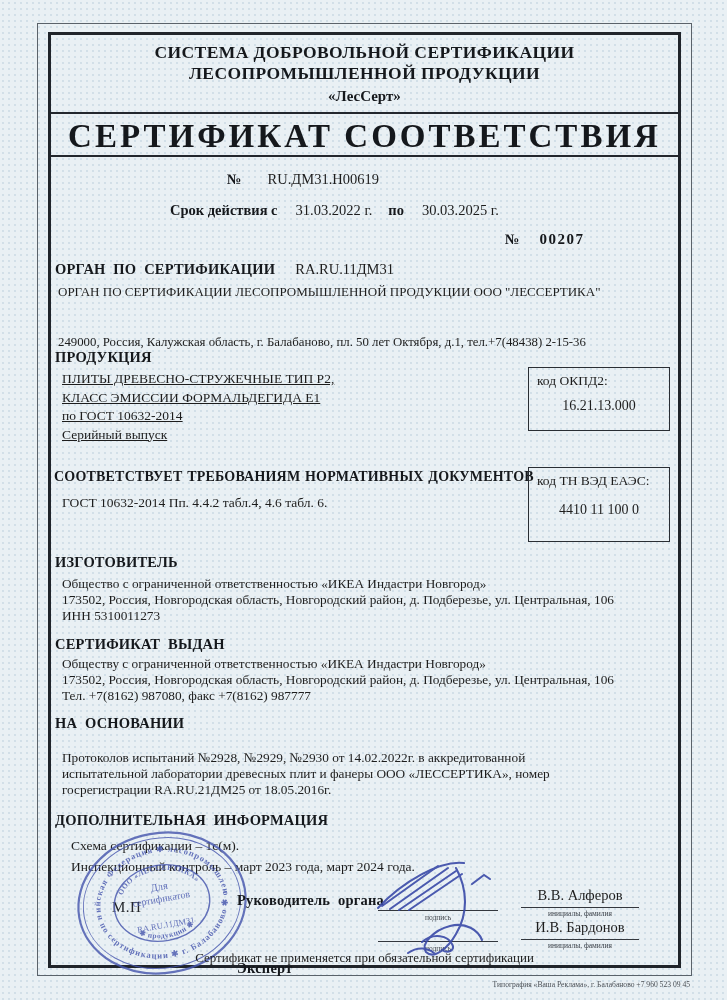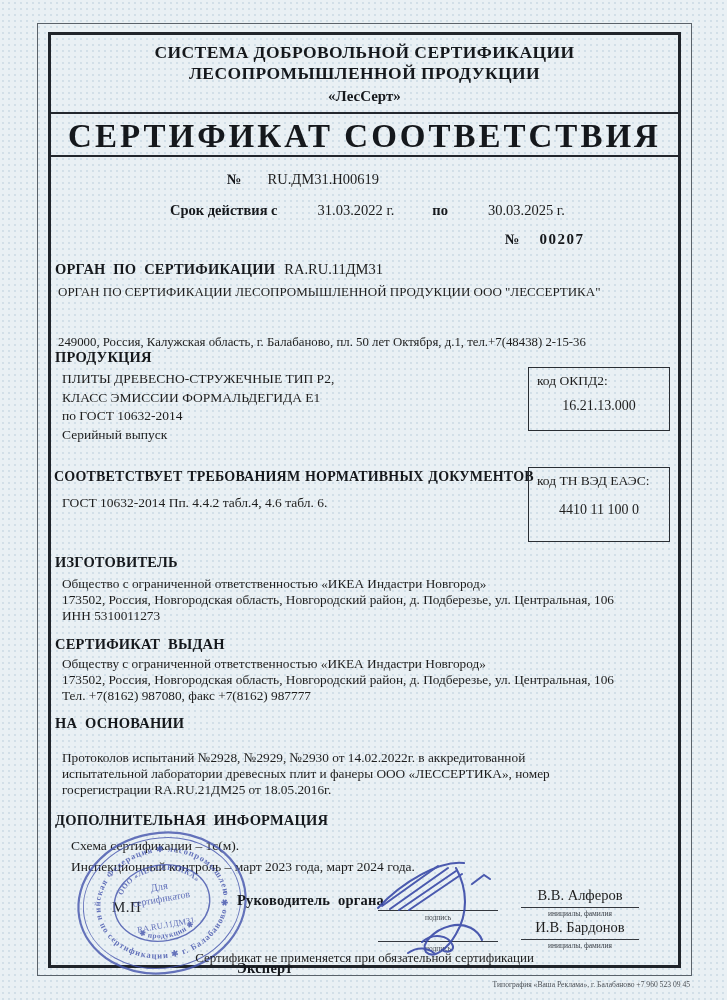--- a/index.html
+++ b/index.html
@@ -22,21 +22,21 @@
   .hline { font-size:17.5px; font-weight:bold; letter-spacing:.4px; line-height:21px; color:#15181c; }
   .hsub  { font-size:15px;  font-weight:bold; margin-top:4px; color:#15181c; }
 
   .band-title { left:51px; top:116px; width:627px; height:41px; border-bottom:2px solid #23272d; text-align:center; }
   .band-title .t { font-size:33px; font-weight:bold; letter-spacing:3px; line-height:40px; color:#15181c; white-space:nowrap; }
 
   .row { display:flex; align-items:baseline; }
   .b  { font-weight:bold; color:#15181c; }
   .lbl { font-weight:bold; font-size:14.5px; letter-spacing:.2px; word-spacing:4px; color:#15181c; white-space:nowrap; }
   .t14 { font-size:14.5px; } .t13 { font-size:13.5px; } .t12 { font-size:12.8px;margin-top:27px; }
-  .lines13 div { font-size:13.5px; line-height:18.5px; white-space:nowrap; }
+  .lines13 div { font-size:13.5px; line-height:18.5px; white-space:nowrap;text-decoration:underline; }
   .lines-tight div { font-size:13.3px; line-height:15.8px; white-space:nowrap; }
 
   .code-box { border:1.5px solid #2a2e34; width:142px; padding:5px 8px 4px; background:transparent; }
   .code-box .cap { font-size:13.5px; white-space:nowrap; }
   .code-box .val { font-size:14px; text-align:center; white-space:nowrap; }
 
   .sigline { width:120px; height:0; border-bottom:1.2px solid #33373d; }
   .namebox { width:118px; text-align:center; font-size:14.5px; border-bottom:1.2px solid #33373d; padding-bottom:3px; white-space:nowrap; }
   .cap7 { font-size:7.5px; color:#3a3f46; text-align:center; }
   .disclaimer { left:51px; top:950px; width:627px; text-align:center; font-size:13px; }
@@ -58,33 +58,33 @@
 
 <div class="abs band-title">
   <div class="t">СЕРТИФИКАТ СООТВЕТСТВИЯ</div>
 </div>
 
 <div class="abs row" style="left:227px; top:171px; gap:26px;">
   <span class="b t14">№</span>
   <span class="t14">RU.ДМ31.H00619</span>
 </div>
 
-<div class="abs row" style="left:170px; top:202px;gap:22px;">
+<div class="abs row" style="left:170px; top:202px;">
   <span class="b t14" style="margin-right:18px;">Срок действия с</span>
   <span class="t14" style="margin-right:16px;">31.03.2022 г.</span>
   <span class="b t14" style="margin-right:18px;">по</span>
   <span class="t14">30.03.2025 г.</span>
 </div>
 
 <div class="abs row" style="left:505px; top:231px; gap:20px;">
   <span class="b t14">№</span>
   <span class="b" style="font-size:15px; letter-spacing:1.5px;">00207</span>
 </div>
 
-<div class="abs row" style="left:55px; top:261px; gap:9px;">
+<div class="abs row" style="left:55px; top:261px; gap:20px;">
   <span class="lbl">ОРГАН ПО СЕРТИФИКАЦИИ</span>
   <span class="t14">RA.RU.11ДМ31</span>
 </div>
 <div class="abs" style="left:58px; top:284px; font-size:13px; white-space:nowrap;">ОРГАН ПО СЕРТИФИКАЦИИ ЛЕСОПРОМЫШЛЕННОЙ ПРОДУКЦИИ ООО "ЛЕССЕРТИКА"</div>
 <div class="abs t12" style="left:58px; top:308px; white-space:nowrap;">249000, Россия, Калужская область, г. Балабаново, пл. 50 лет Октября, д.1, тел.+7(48438) 2-15-36</div>
 
 <div class="abs lbl" style="left:55px; top:349px;">ПРОДУКЦИЯ</div>
 <div class="abs lines13" style="left:62px; top:370px;">
   <div>ПЛИТЫ ДРЕВЕСНО-СТРУЖЕЧНЫЕ ТИП Р2,</div>
   <div>КЛАСС ЭМИССИИ ФОРМАЛЬДЕГИДА Е1</div>

